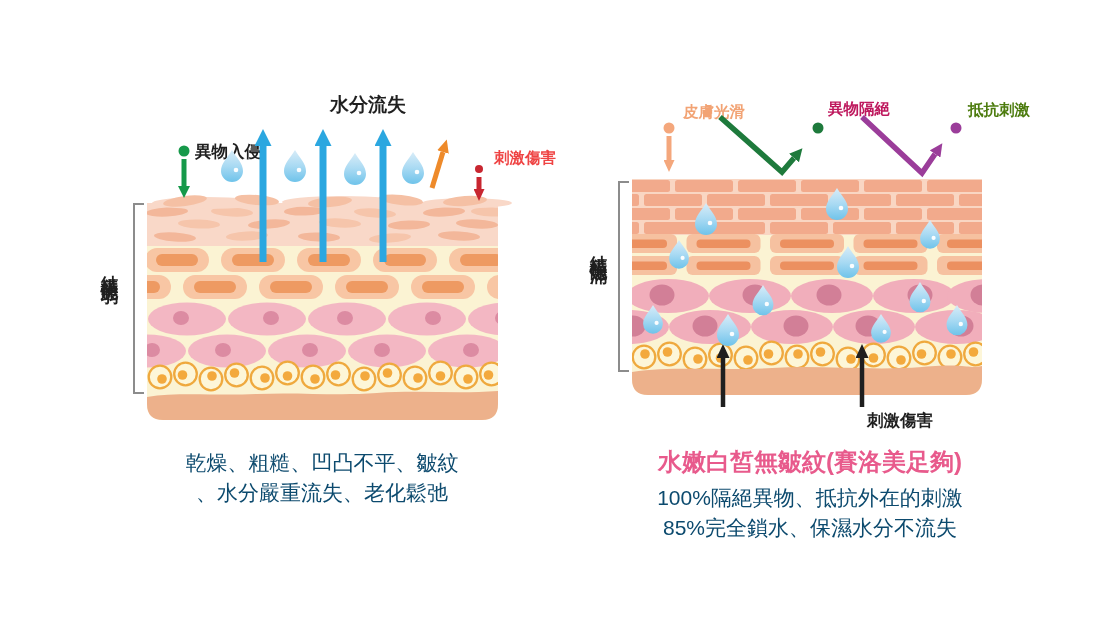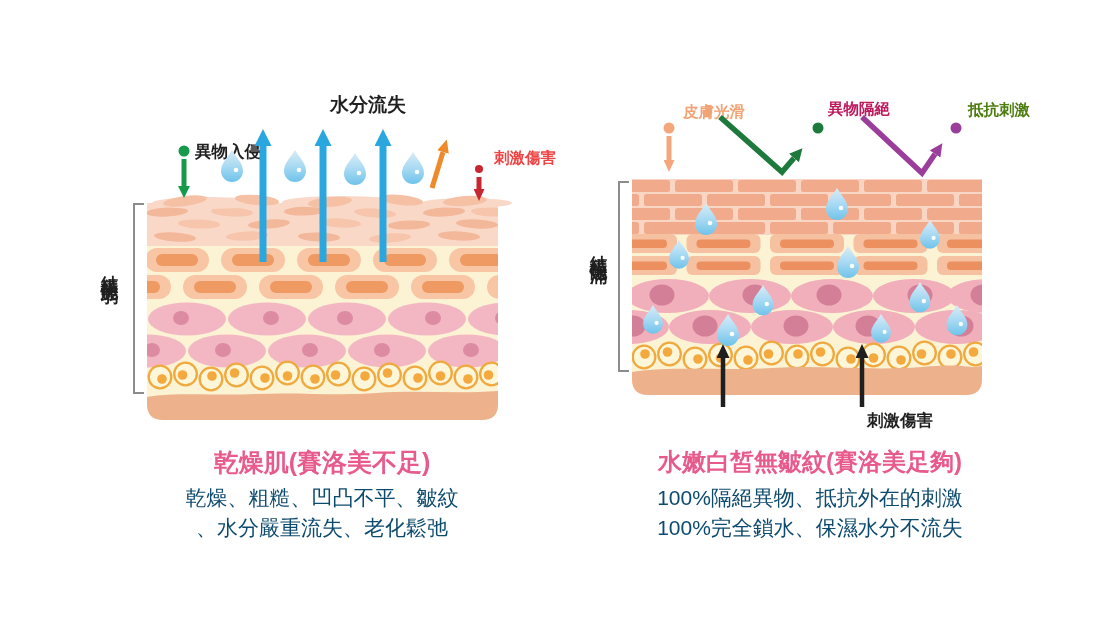--- a/index.html
+++ b/index.html
@@ -192,21 +192,20 @@
         <circle cx="270" cy="-31" r="2.3" fill="#ffffff" opacity="0.95"></circle>
         <circle cx="37" cy="-52" r="5.5" fill="#16994a"></circle>
         <line x1="37" y1="-44" x2="37" y2="-17" stroke="#16994a" stroke-width="5" marker-end="url(#mGreenL)"></line>
         <line x1="285" y1="-15" x2="296" y2="-51" stroke="#ee8a2a" stroke-width="5" marker-end="url(#mOrange)"></line>
         <circle cx="332" cy="-34" r="4" fill="#c82630"></circle>
         <line x1="332" y1="-26" x2="332" y2="-14" stroke="#c82630" stroke-width="5" marker-end="url(#mRed)"></line>
       </g>
     </svg>
 
   <div class="caption" style="left:122px;top:448px;">
-    <div class="title t25">乾燥肌(賽洛美不足)</div>
     <div class="line">乾燥、粗糙、凹凸不平、皺紋</div>
     <div class="line">、水分嚴重流失、老化鬆弛</div>
   </div>
 
   <div class="ann k15 c-orangeSoft" style="left:605px;top:102px;width:140px;">皮膚光滑</div>
   <div class="ann k15 c-greenR" style="left:750px;top:99px;width:140px;">異物隔絕</div>
   <div class="ann k15 c-purple" style="left:890px;top:100px;width:140px;">抵抗刺激</div>
   <div class="ann k16" style="left:793px;top:410px;width:140px;">刺激傷害</div>
 
   <div class="vlabel" style="left:589px;top:241px;">結構飽滿</div>
@@ -344,16 +343,16 @@
         <path d="M88,-62 L150,-7 L162,-21" stroke="#1e7a3c" stroke-width="5.5" fill="none" marker-end="url(#mGreenD)"></path>
         <circle cx="186" cy="-51" r="5.5" fill="#1e7a3c"></circle>
         <path d="M230,-62 L290,-6 L303,-25" stroke="#9b3d9a" stroke-width="5.5" fill="none" marker-end="url(#mPurple)"></path>
         <circle cx="324" cy="-51" r="5.5" fill="#9b3d9a"></circle>
       </g>
     </svg>
 
   <div class="caption" style="left:610px;top:448px;">
     <div class="title t24">水嫩白皙無皺紋(賽洛美足夠)</div>
     <div class="line">100%隔絕異物、抵抗外在的刺激</div>
-    <div class="line">100%完全鎖水、保濕水分不流失</div>
+    <div class="line">85%完全鎖水、保濕水分不流失</div>
   </div>
 
 </div>
 
 </body></html>

